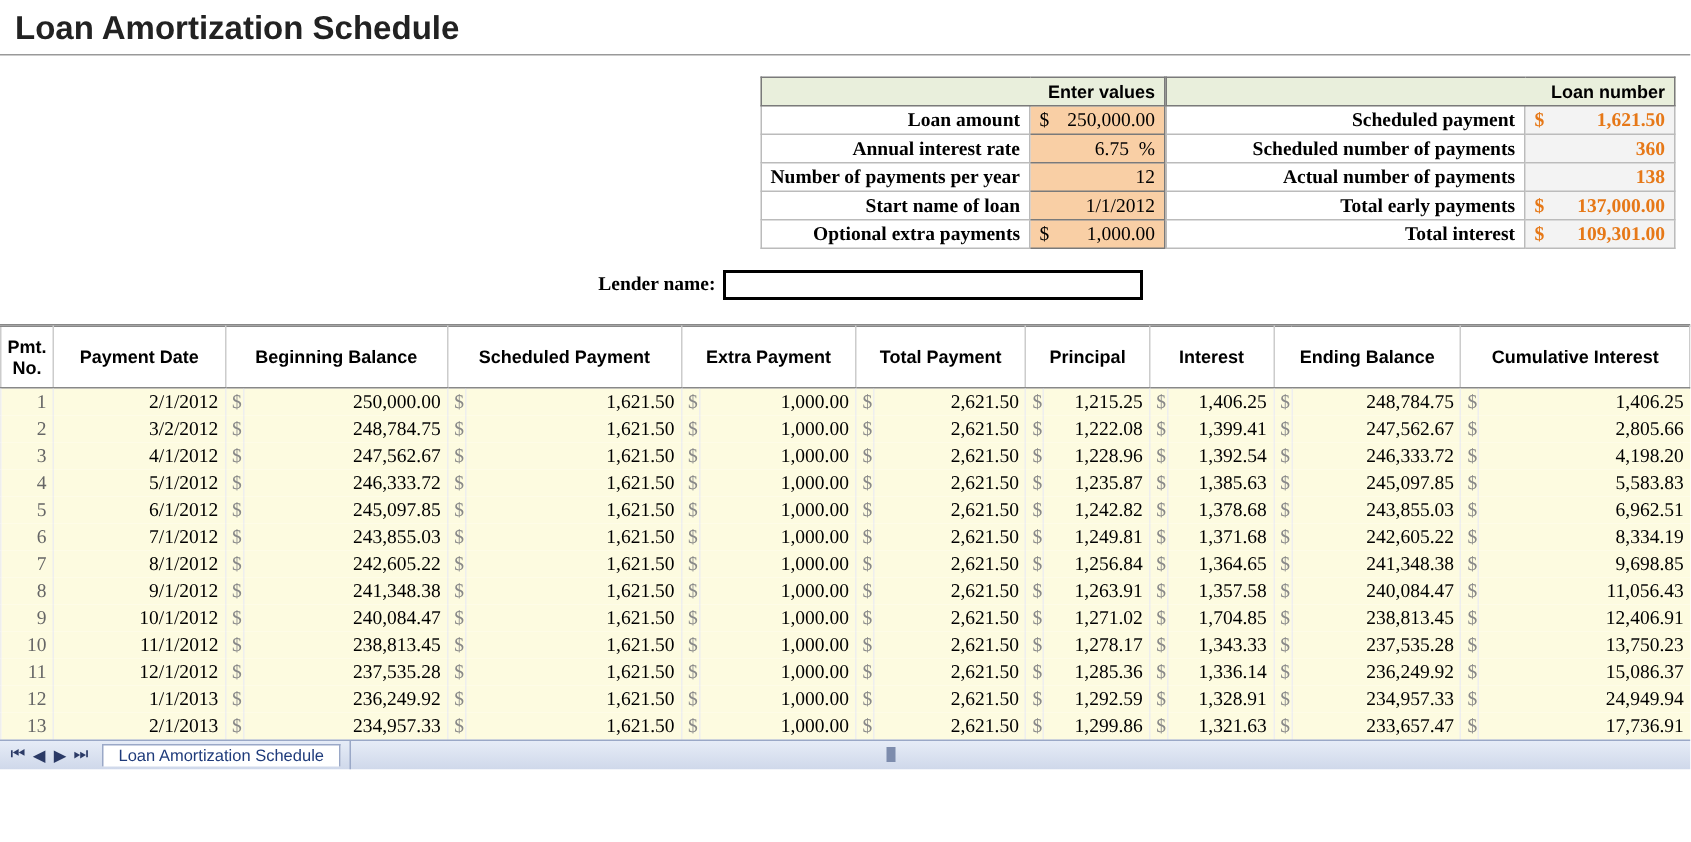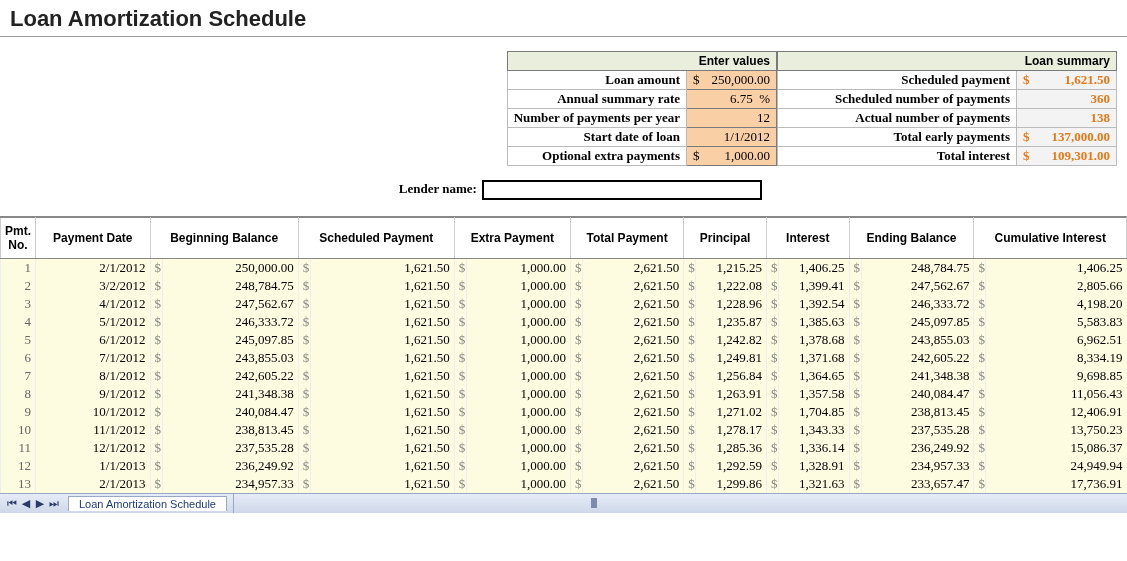--- a/index.html
+++ b/index.html
@@ -162,42 +162,42 @@
   <table class="panel">
     <tbody>
         <tr>
           <th class="header" colspan="2">Enter values</th>
         </tr>
     <tr>
       <td class="lbl">Loan amount</td>
       <td class="inp"><span class="cur">$</span><span>250,000.00</span></td>
     </tr>
     <tr>
-      <td class="lbl">Annual summary rate</td>
+      <td class="lbl">Annual interest rate</td>
       <td class="inp"><span>6.75</span>&nbsp;&nbsp;<span>%</span></td>
     </tr>
     <tr>
       <td class="lbl">Number of payments per year</td>
       <td class="inp"><span>12</span></td>
     </tr>
     <tr>
-      <td class="lbl">Start date of loan</td>
+      <td class="lbl">Start name of loan</td>
       <td class="inp"><span>1/1/2012</span></td>
     </tr>
     <tr>
       <td class="lbl">Optional extra payments</td>
       <td class="inp"><span class="cur">$</span><span>1,000.00</span></td>
     </tr>
   </tbody>
     </table>
 
   <table class="panel" style="min-width:340px;">
     <tbody>
         <tr>
-          <th class="header" colspan="2">Loan summary</th>
+          <th class="header" colspan="2">Loan number</th>
         </tr>
     <tr>
       <td class="lbl">Scheduled payment</td>
       <td class="value-out"><span class="cur">$</span><span>1,621.50</span></td>
     </tr>
     <tr>
       <td class="lbl">Scheduled number of payments</td>
       <td class="value-out"><span>360</span></td>
     </tr>
     <tr>

